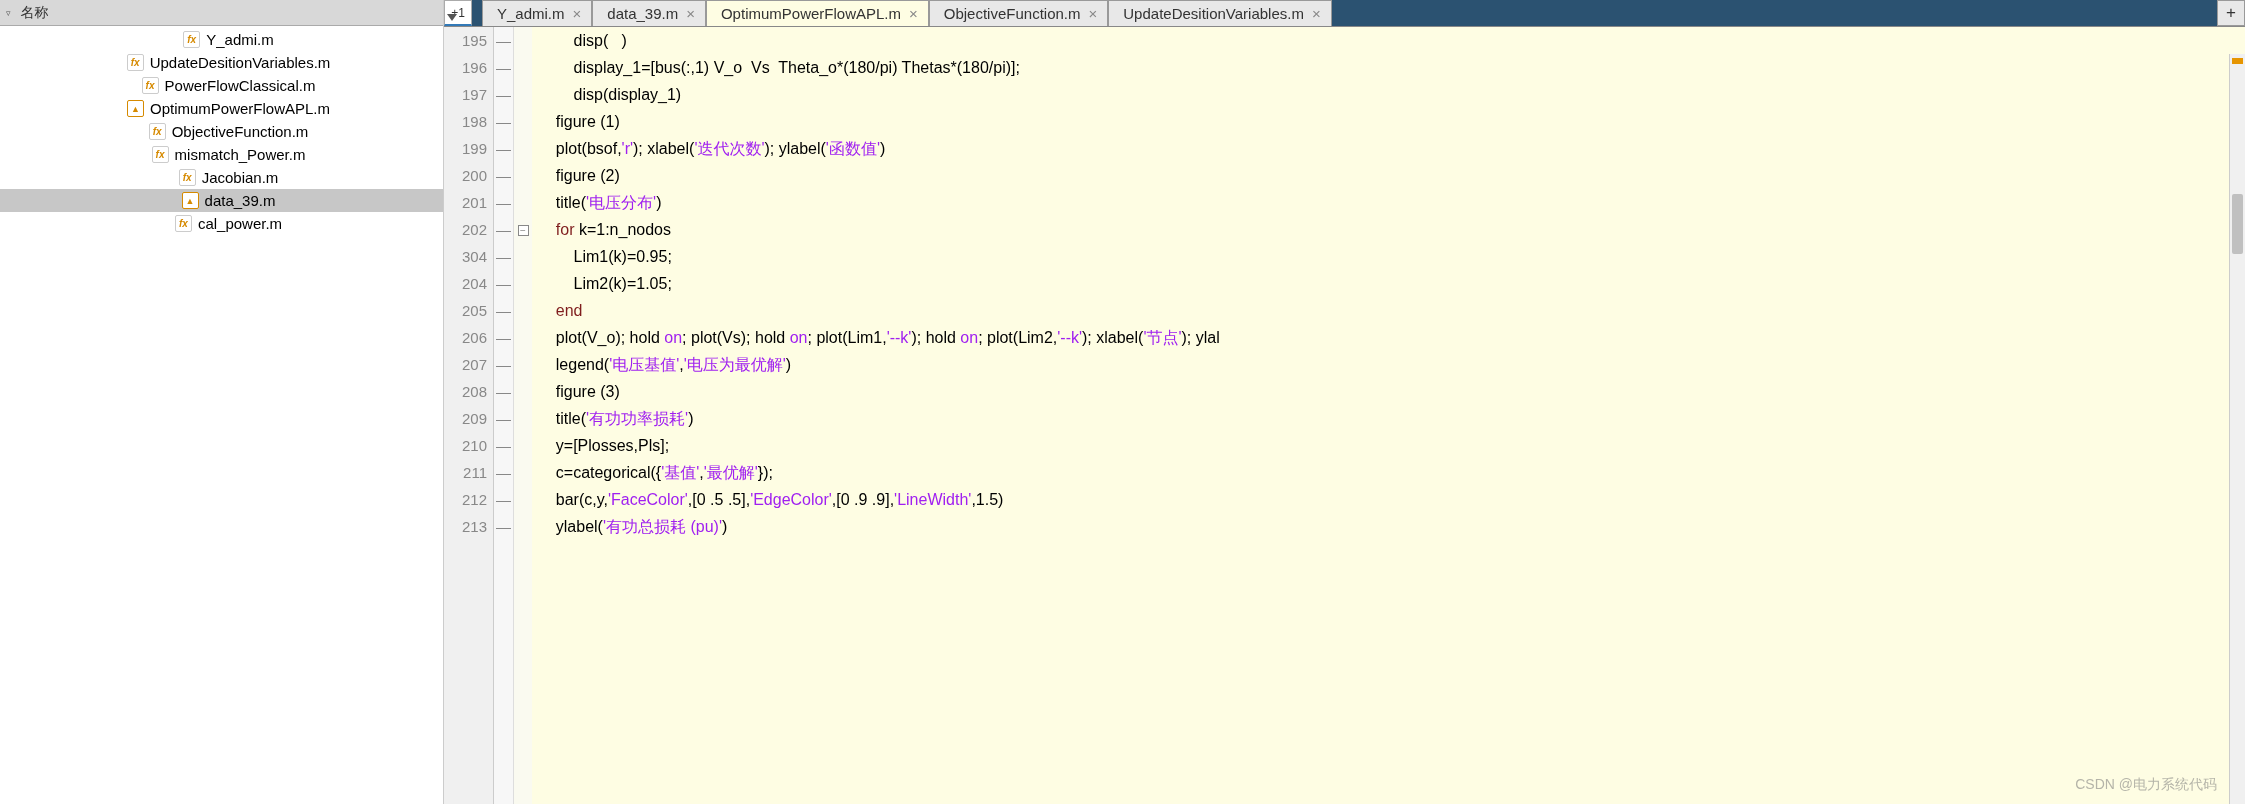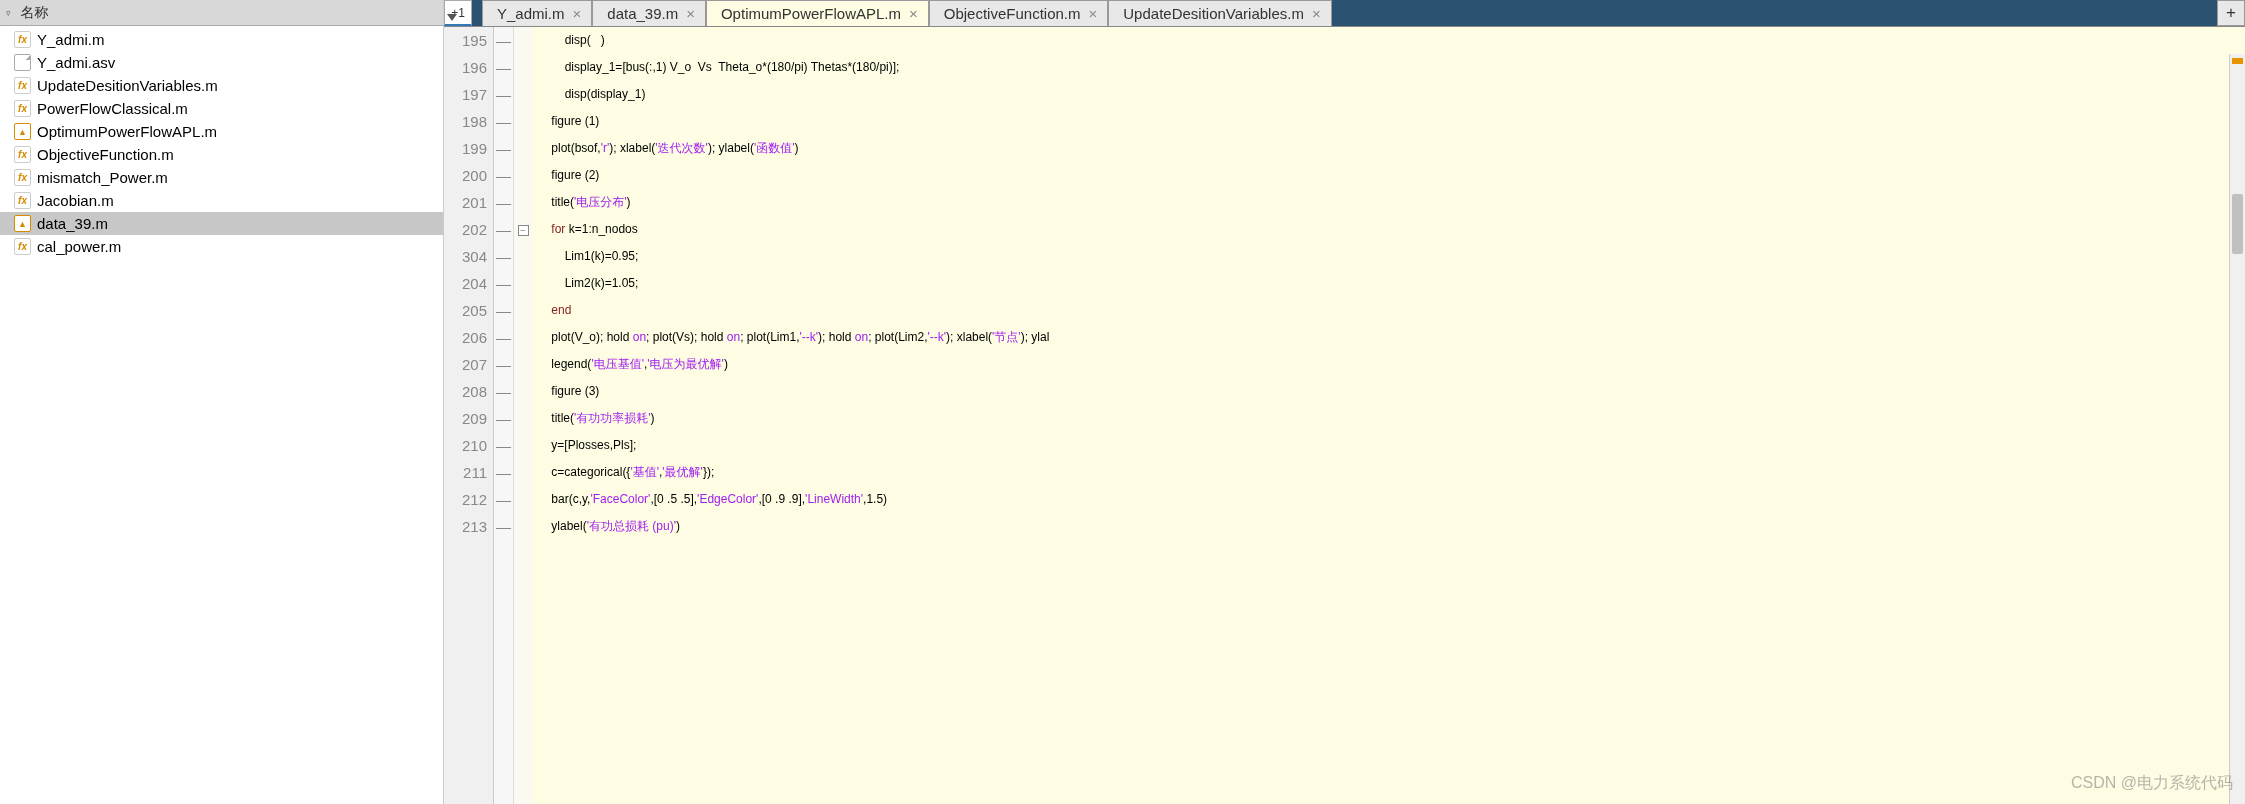--- a/index.html
+++ b/index.html
@@ -3,21 +3,21 @@
 <meta charset="utf-8">
 <style>
 * { margin: 0; padding: 0; box-sizing: border-box; font-family: "Microsoft YaHei", "SimSun", Arial, sans-serif; }
 body { display: flex; width: 2245px; height: 804px; overflow: hidden; background: #fff; }
 
 .file-panel { width: 444px; height: 100%; border-right: 1px solid #ccc; background: #fff; display: flex; flex-direction: column; }
 .file-header { display: flex; align-items: center; background: #d8d8d8; border-bottom: 1px solid #aaa; height: 26px; padding: 0 6px; font-size: 14px; gap: 10px; }
 .file-header .col-label { color: #333; }
 .file-header .dropdown-arrow { color: #555; font-size: 9px; }
 .file-list { flex: 1; overflow: auto; padding-top: 2px; }
-.file-row { display: flex; align-items: center; height: 23px; padding-left: 14px; gap: 6px; font-size: 15px; color: #000; cursor: default; }
+.file-row { display: flex; align-items: center; height: 23px; padding-left: 14px; gap: 6px; font-size: 15px; color: #000; cursor: default; justify-content: center; }
 .file-row.selected { background: #c7c7c7; }
 .fx-icon { width: 17px; height: 17px; display: inline-flex; align-items: center; justify-content: center; font-size: 10px; font-weight: bold; font-style: italic; color: #d68a00; border: 1px solid #ccc; background: #fff; border-radius: 2px; }
 .doc-icon { width: 17px; height: 17px; display: inline-flex; align-items: center; justify-content: center; border: 1px solid #aaa; background: #fff; border-radius: 2px; position: relative; }
 .doc-icon::after { content: ""; position: absolute; top: 0; right: 0; width: 5px; height: 5px; background: linear-gradient(135deg, #fff 0 50%, #aaa 50%); }
 .mat-icon { width: 17px; height: 17px; display: inline-flex; align-items: center; justify-content: center; border: 1px solid #d68a00; background: #fff; border-radius: 2px; color:#d68a00; font-size:9px; font-weight:bold; }
 
 .editor-panel { flex: 1; display: flex; flex-direction: column; min-width: 0; }
 .tab-bar { display: flex; align-items: stretch; height: 27px; background: #2b5271; border-bottom: 1px solid #888; }
 .tab-plus1 { width: 28px; display: flex; align-items: center; justify-content: center; background: #fff; border: 1px solid #aaa; font-size: 12px; color: #333; cursor: pointer; border-bottom: 2px solid #3279b7; }
 .tab-expand-arrow { position: relative; left: -25px; top: 14px; width: 0; height: 0; border-left: 5px solid transparent; border-right: 5px solid transparent; border-top: 7px solid #555; pointer-events: none; }
@@ -28,47 +28,43 @@
 
 .editor-body { flex: 1; display: flex; background: #fefde3; overflow: hidden; position: relative; }
 .gutter { width: 50px; background: #f0f0f0; border-right: 1px solid #ccc; text-align: right; font-family: "Consolas", monospace; font-size: 15px; color: #888; padding-top: 0; }
 .gutter-row { height: 27px; line-height: 27px; padding-right: 6px; }
 .dash-col { width: 20px; background: #f7f7f7; border-right: 1px solid #ddd; font-family: monospace; font-size: 15px; color: #888; text-align: center; }
 .dash-col div { height: 27px; line-height: 27px; }
 .fold-col { width: 18px; background: #fafaf0; font-family: monospace; font-size: 13px; color: #888; text-align: center; }
 .fold-col div { height: 27px; line-height: 27px; }
 .fold-box { display: inline-block; width: 11px; height: 11px; border: 1px solid #888; line-height: 9px; font-size: 10px; text-align: center; background: #fff; }
 
-.code-area { flex: 1; font-family: "Consolas", "Courier New", monospace; font-size: 12px; line-height: 27px; color: #000; padding-left: 6px; white-space: pre; overflow: hidden; }
+.code-area { flex: 1; font-family: "Consolas", "Courier New", monospace; font-size: 16px; line-height: 27px; color: #000; padding-left: 6px; white-space: pre; overflow: hidden; }
 .code-row { height: 27px; }
 .kw { color: #7f1d1d; }
 .str { color: #a020f0; }
 
-.watermark { position: absolute; right: 12px; bottom: 10px; font-size: 16px; color: rgba(120,120,120,.55); }
+.watermark { position: absolute; right: 28px; bottom: 10px; font-size: 14px; color: rgba(120,120,120,.55); }
 
 .scrollbar-v { position: absolute; right: 0; top: 27px; bottom: 0; width: 16px; background: #f0f0f0; border-left: 1px solid #ccc; }
 .scrollbar-thumb { position: absolute; left: 2px; right: 2px; top: 140px; height: 60px; background: #c0c0c0; border-radius: 2px; }
 .scrollbar-warn { position: absolute; left: 2px; right: 2px; top: 4px; height: 6px; background: #e69500; }
 </style>
 </head>
 <body>
 
 <div class="file-panel">
   <div class="file-header">
     <span class="dropdown-arrow">▿</span>
     <span class="col-label">名称</span>
   </div>
   <div class="file-list" id="file-list">
       <div class="file-row">
         <span class="fx-icon">fx</span>
         <span>Y_admi.m</span>
-      </div>
-      <div class="file-row">
-        <span class="doc-icon"></span>
-        <span>Y_admi.asv</span>
       </div>
       <div class="file-row">
         <span class="fx-icon">fx</span>
         <span>UpdateDesitionVariables.m</span>
       </div>
       <div class="file-row">
         <span class="fx-icon">fx</span>
         <span>PowerFlowClassical.m</span>
       </div>
       <div class="file-row">

